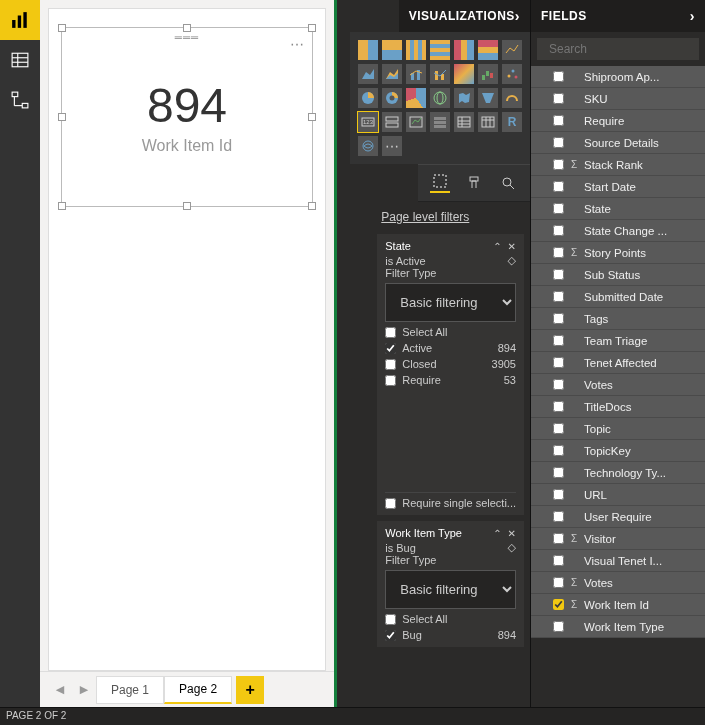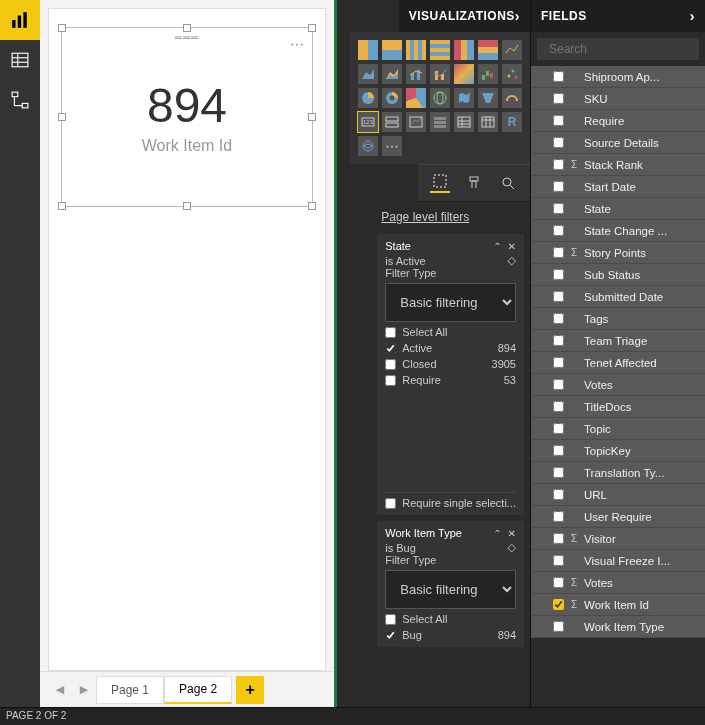--- a/index.html
+++ b/index.html
@@ -468,41 +468,41 @@
           <span class="fname">Topic</span>
         </div>
         <div class="field">
           <input type="checkbox" style="">
           <span class="sigma"></span>
           <span class="fname">TopicKey</span>
         </div>
         <div class="field">
           <input type="checkbox" style="">
           <span class="sigma"></span>
-          <span class="fname">Translation Ty...</span>
+          <span class="fname">Technology Ty...</span>
         </div>
         <div class="field">
           <input type="checkbox" style="">
           <span class="sigma"></span>
           <span class="fname">URL</span>
         </div>
         <div class="field">
           <input type="checkbox" style="">
           <span class="sigma"></span>
           <span class="fname">User Require</span>
         </div>
         <div class="field">
           <input type="checkbox" style="">
           <span class="sigma">Σ</span>
           <span class="fname">Visitor</span>
         </div>
         <div class="field">
           <input type="checkbox" style="">
           <span class="sigma"></span>
-          <span class="fname">Visual Freeze I...</span>
+          <span class="fname">Visual Tenet I...</span>
         </div>
         <div class="field">
           <input type="checkbox" style="">
           <span class="sigma">Σ</span>
           <span class="fname">Votes</span>
         </div>
         <div class="field">
           <input type="checkbox" checked="" style="">
           <span class="sigma">Σ</span>
           <span class="fname">Work Item Id</span>

